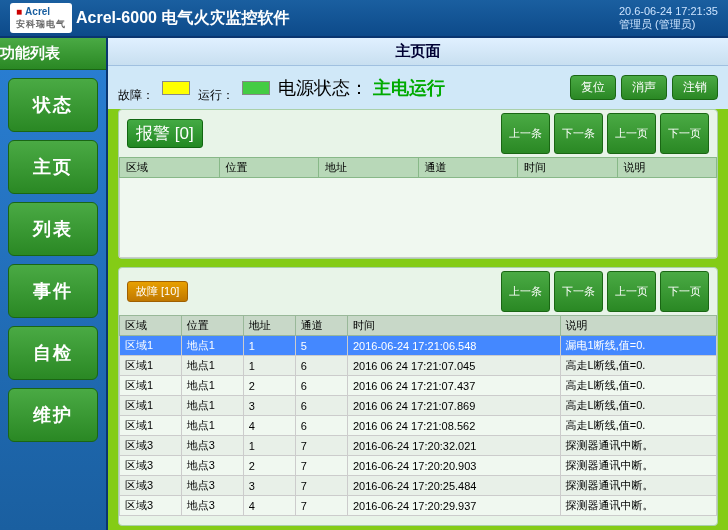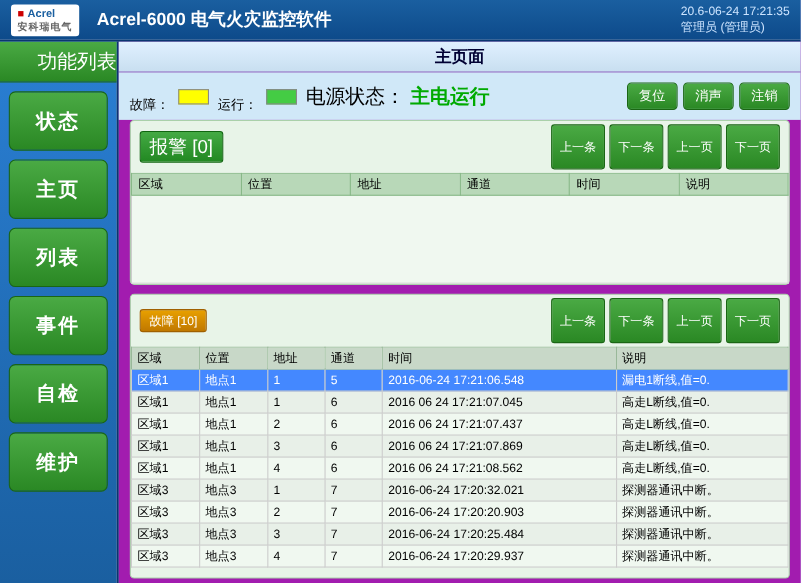--- a/index.html
+++ b/index.html
@@ -18,21 +18,21 @@
       height: 38px;
       display: flex;
       align-items: center;
       justify-content: space-between;
       padding: 0 10px;
       border-bottom: 2px solid #0a3570;
     }
     #header-logo {
       display: flex;
       align-items: center;
-      gap: 16px;
+      gap: 4px;
     }
     #logo-img {
       background: #fff;
       border-radius: 3px;
       padding: 2px 6px;
       font-size: 11px;
       font-weight: bold;
       color: #c00;
     }
     #header-brand {
@@ -56,44 +56,44 @@
       width: 108px;
       background: linear-gradient(to bottom, #2a7fd4, #1a5fa0);
       display: flex;
       flex-direction: column;
       padding: 0;
       border-right: 2px solid #0a3570;
     }
     #sidebar-title {
       background: linear-gradient(to bottom, #4aaa44, #2a8824);
       color: #fff;
-      text-align: right;
+      text-align: left;
       padding: 6px 0;
-      font-size: 18px;
-      font-weight: normal;
+      font-size: 15px;
+      font-weight: bold;
       border-bottom: 1px solid #1a6614;
     }
     .sidebar-btn {
       background: linear-gradient(to bottom, #4aaa44, #2a8824);
       color: #fff;
       text-align: center;
       padding: 14px 0;
       font-size: 18px;
       font-weight: bold;
       margin: 8px 8px 0 8px;
       border-radius: 6px;
       cursor: pointer;
       border: 1px solid #1a6614;
       letter-spacing: 2px;
     }
 
     
     #content {
       flex: 1;
-      background: #a21caf;
+      background: #84cc16;
       display: flex;
       flex-direction: column;
     }
 
     
     #content-header {
       background: linear-gradient(to bottom, #e0f0ff, #c8dff0);
       border-bottom: 1px solid #a0c0e0;
       padding: 4px 0;
       text-align: center;

